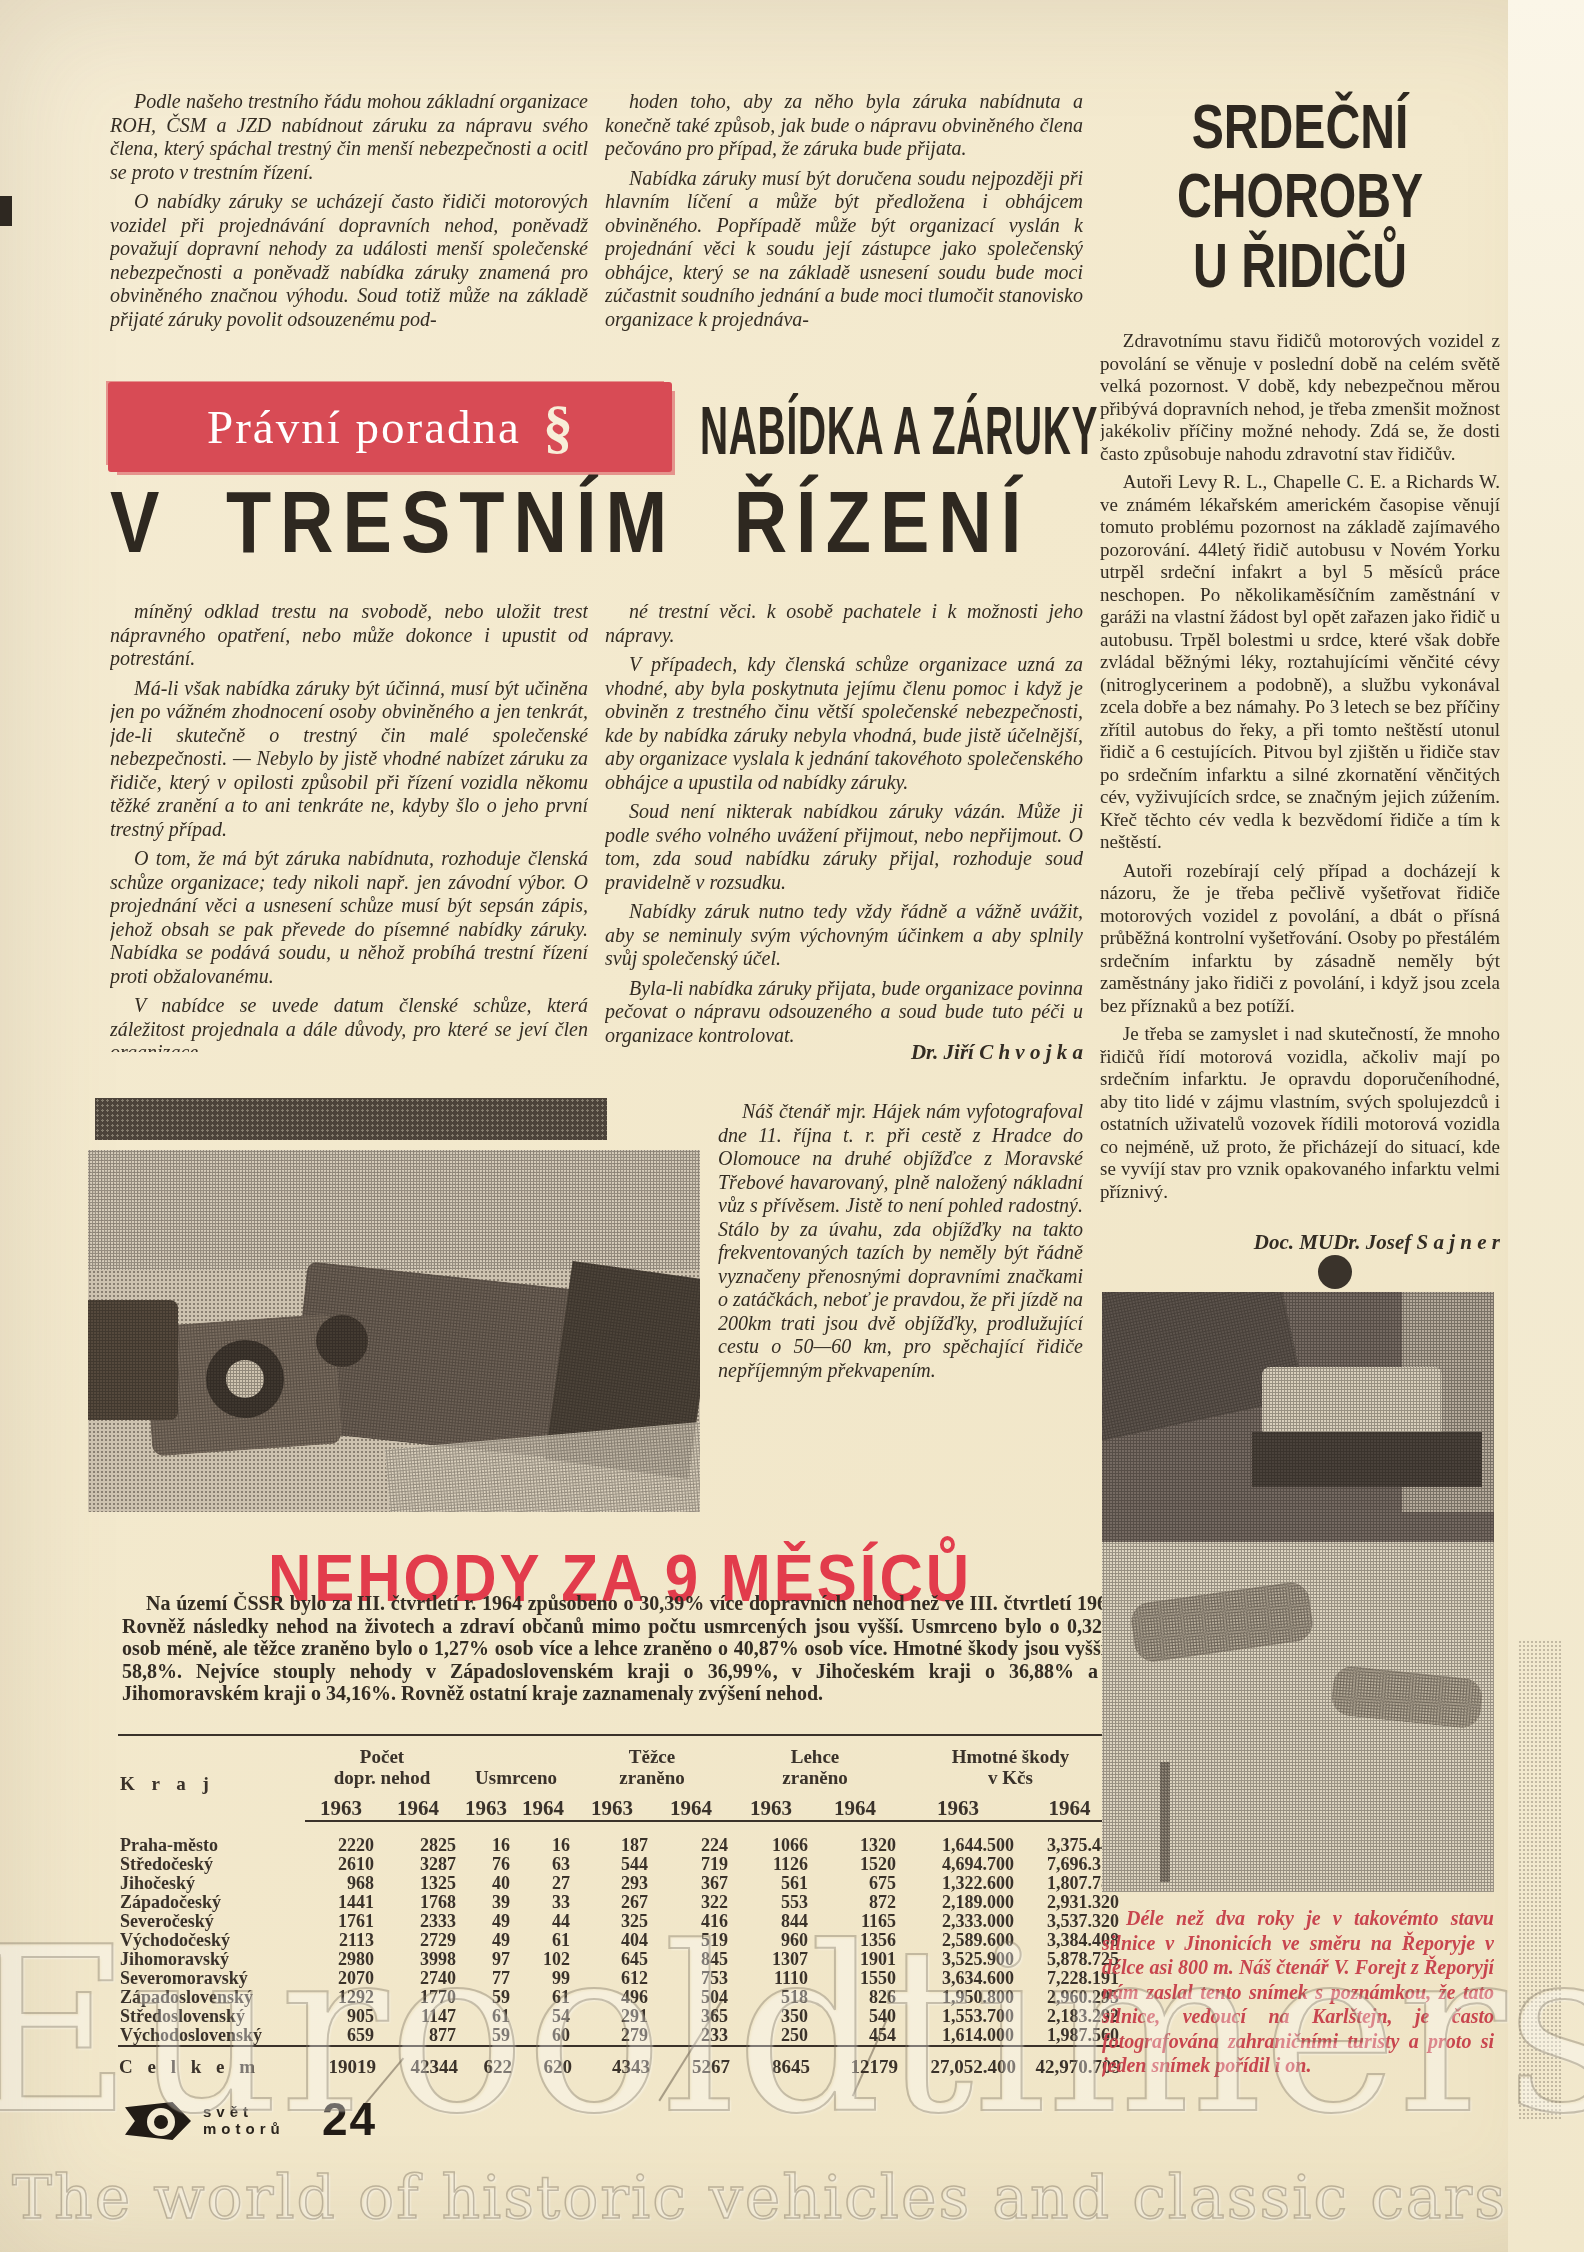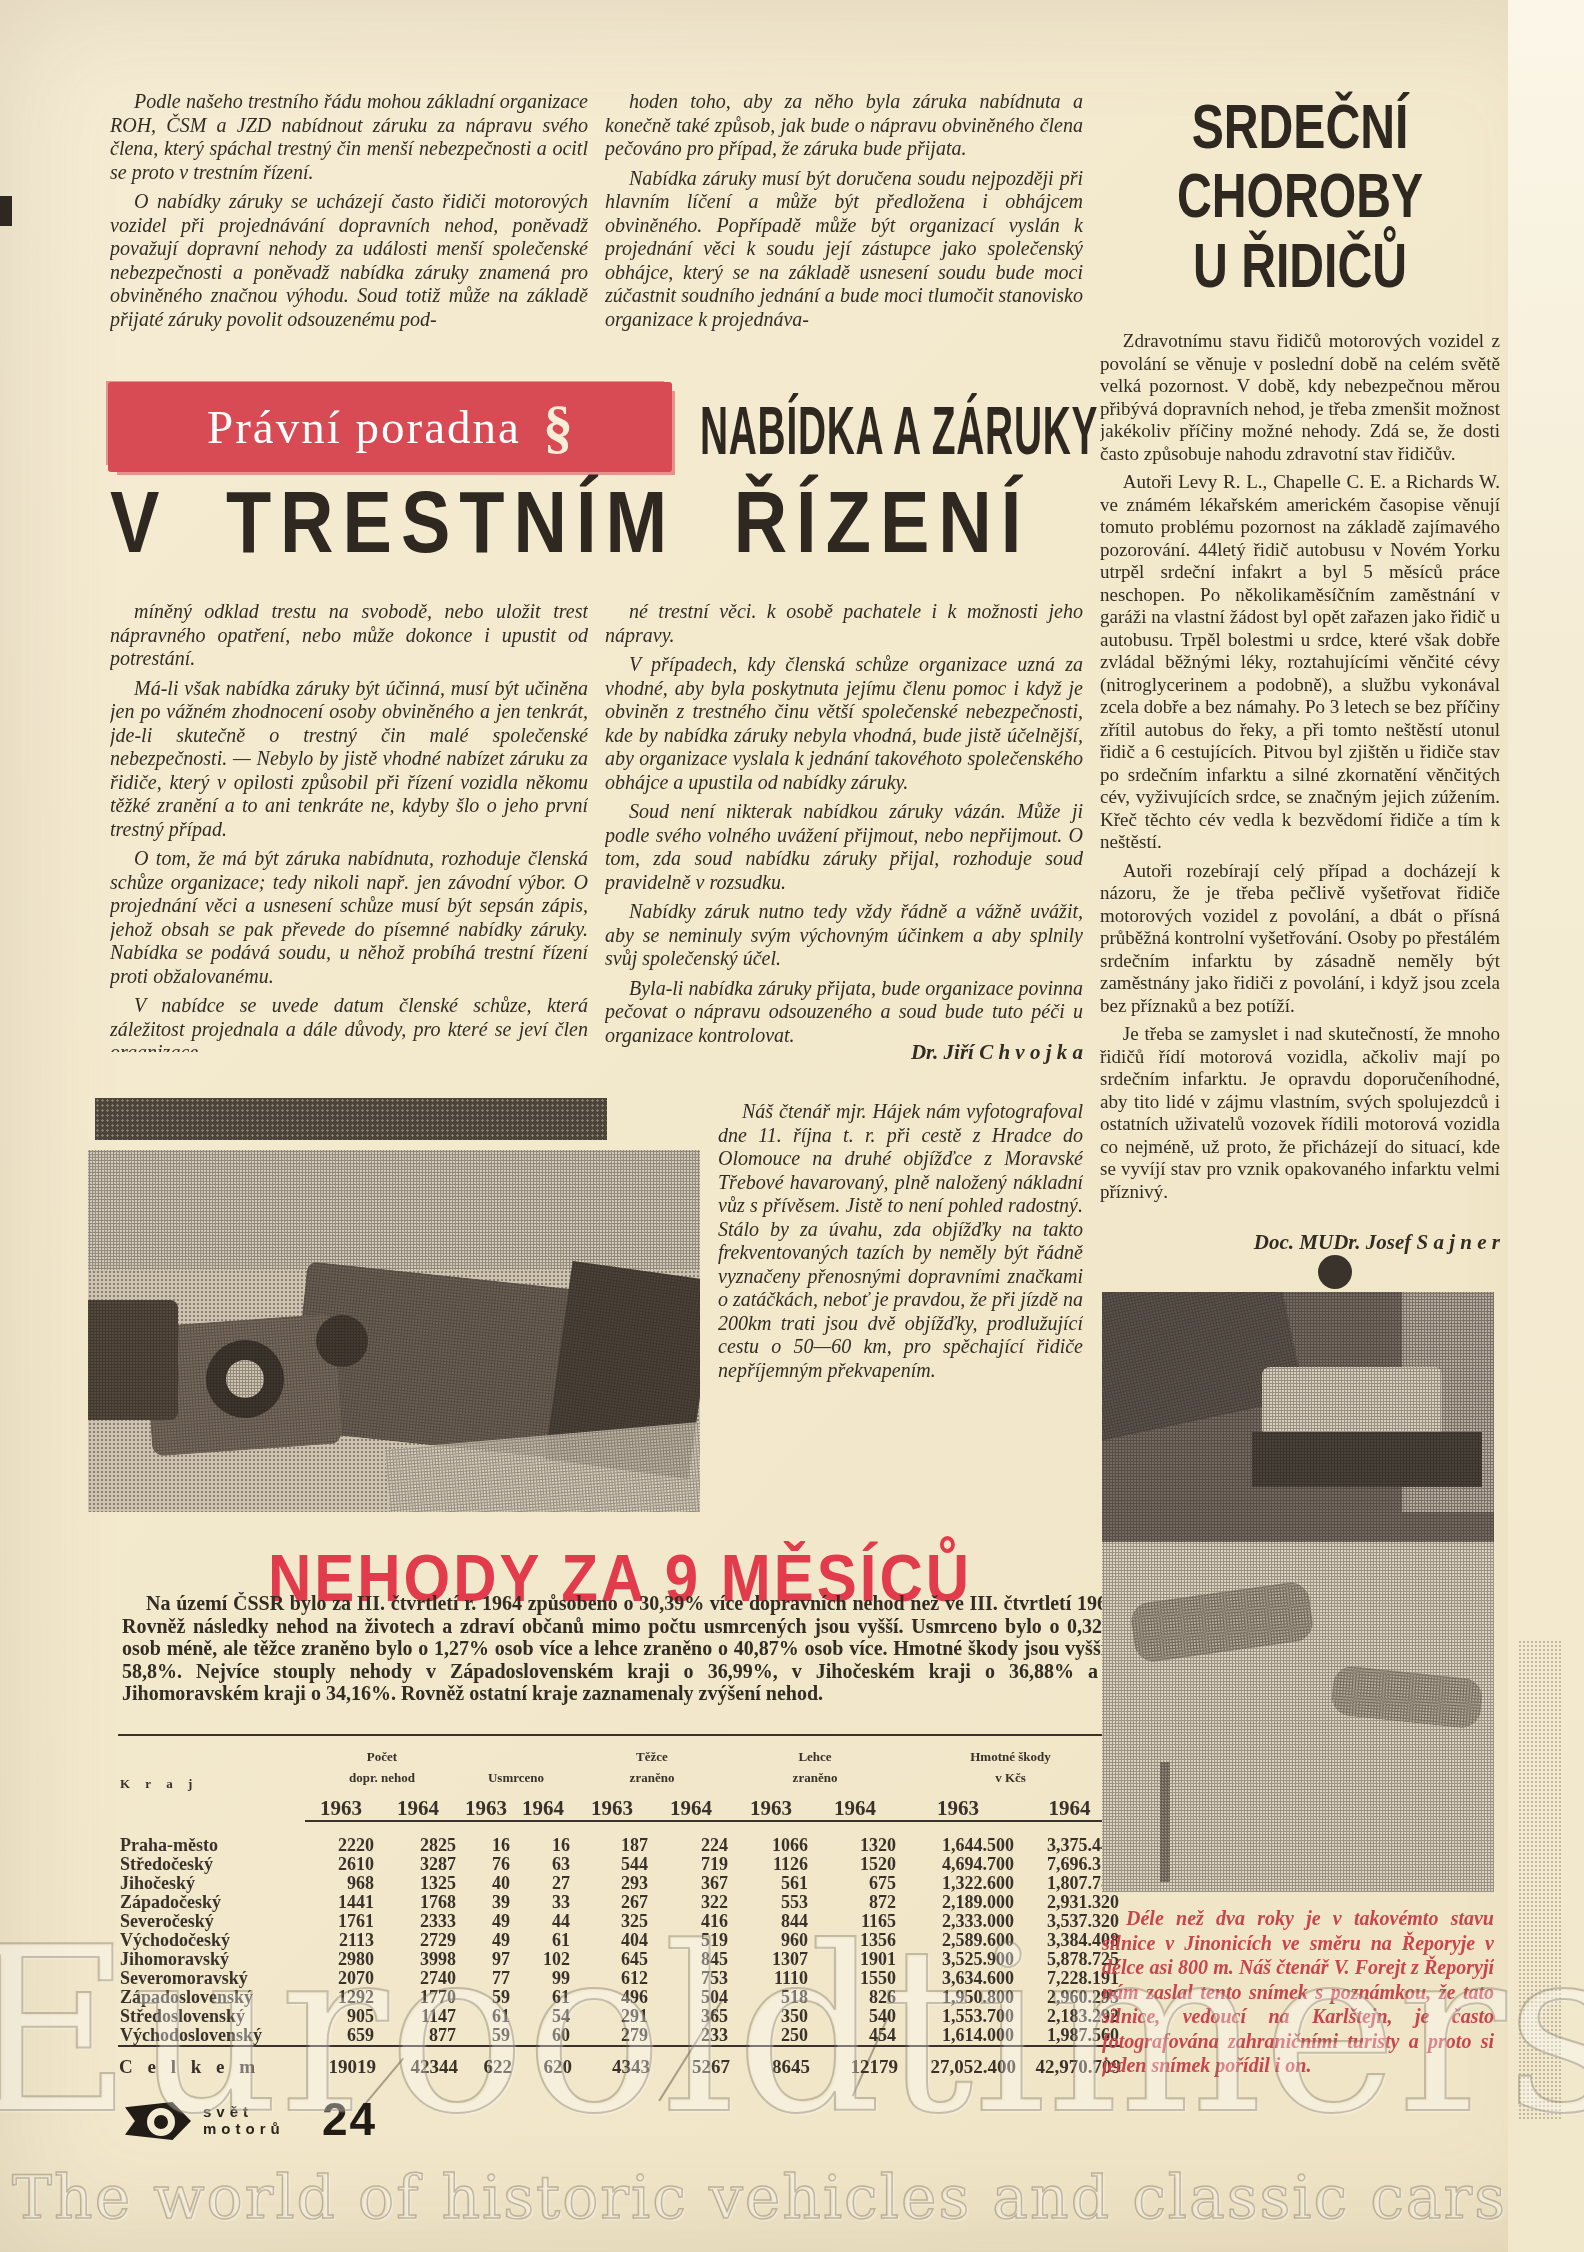--- a/index.html
+++ b/index.html
@@ -27,21 +27,21 @@
   .badge .lbl{font-family:"Liberation Serif",serif;font-size:47px;color:#ffffff;letter-spacing:2px;}
   .badge .par{font-size:60px;font-weight:bold;color:#f8eed8;line-height:1;}
   
   .photo{position:absolute;overflow:hidden;background-color:#cdc2af;
          background-image:radial-gradient(rgba(72,62,54,.5) .8px,transparent 1.15px);background-size:4px 4px;}
   .shape{position:absolute;background-image:radial-gradient(rgba(30,25,20,.35) 1px,transparent 1.3px);background-size:3px 3px;}
   .strip{position:absolute;background:#4c433a;background-image:radial-gradient(rgba(240,230,205,.35) 1px,transparent 1.3px);background-size:5px 5px;}
   
   .intro{font-weight:bold;font-size:20px;line-height:22.6px;text-align:justify;}
   table.stats{width:1004px;border-collapse:collapse;table-layout:fixed;font-weight:bold;color:#3a322a;}
-  table.stats th{font-weight:bold;font-size:13px;line-height:21px;padding:0 2px;vertical-align:bottom;}
+  table.stats th{font-weight:bold;font-size:19px;line-height:21px;padding:0 2px;vertical-align:bottom;}
   table.stats .yr th{border-bottom:2px solid #3a322a;padding-bottom:1px;font-size:21px;text-align:center;}
   table.stats{border-top:2px solid #3a322a;}
   table.stats thead th{padding-top:10px;}
   table.stats tbody td{font-size:18px;line-height:19px;padding:0 3px;text-align:right;white-space:nowrap;}
   table.stats tbody td.kraj{text-align:left;padding-left:2px;}
   table.stats tbody tr:first-child td{padding-top:14px;}
   table.stats tfoot td{border-top:2px solid #3a322a;font-size:19px;padding-top:9px;text-align:right;white-space:nowrap;}
   table.stats tfoot td.kraj{text-align:left;letter-spacing:5px;}
   .thl{display:block;text-align:center;}
   

